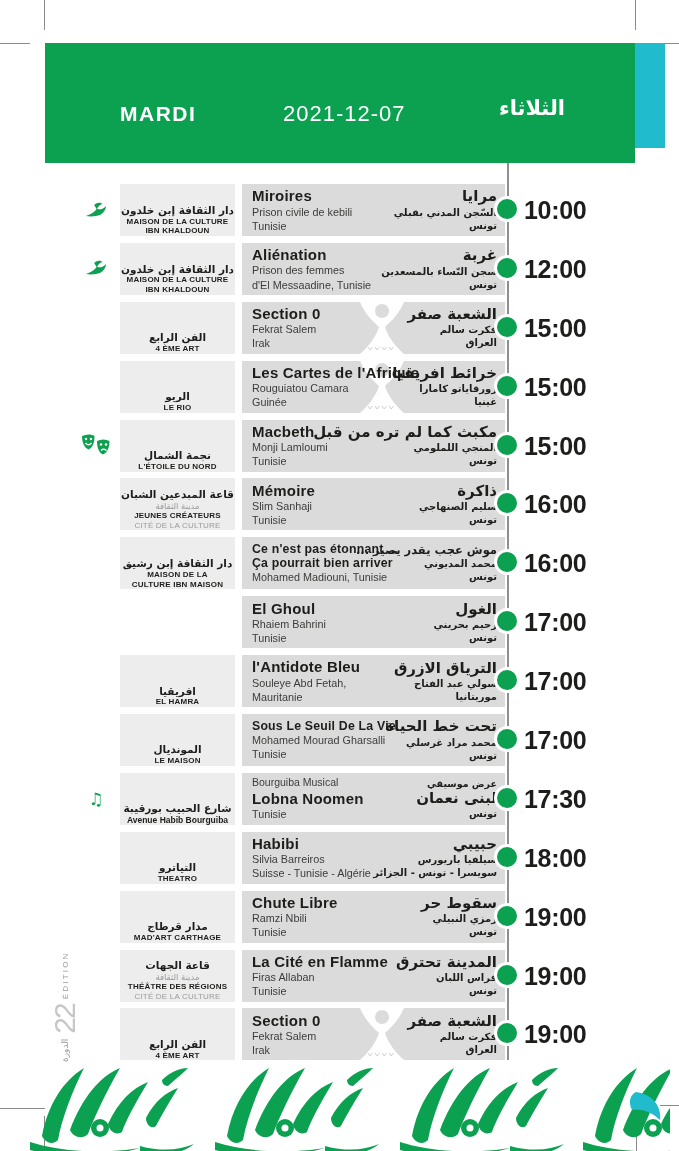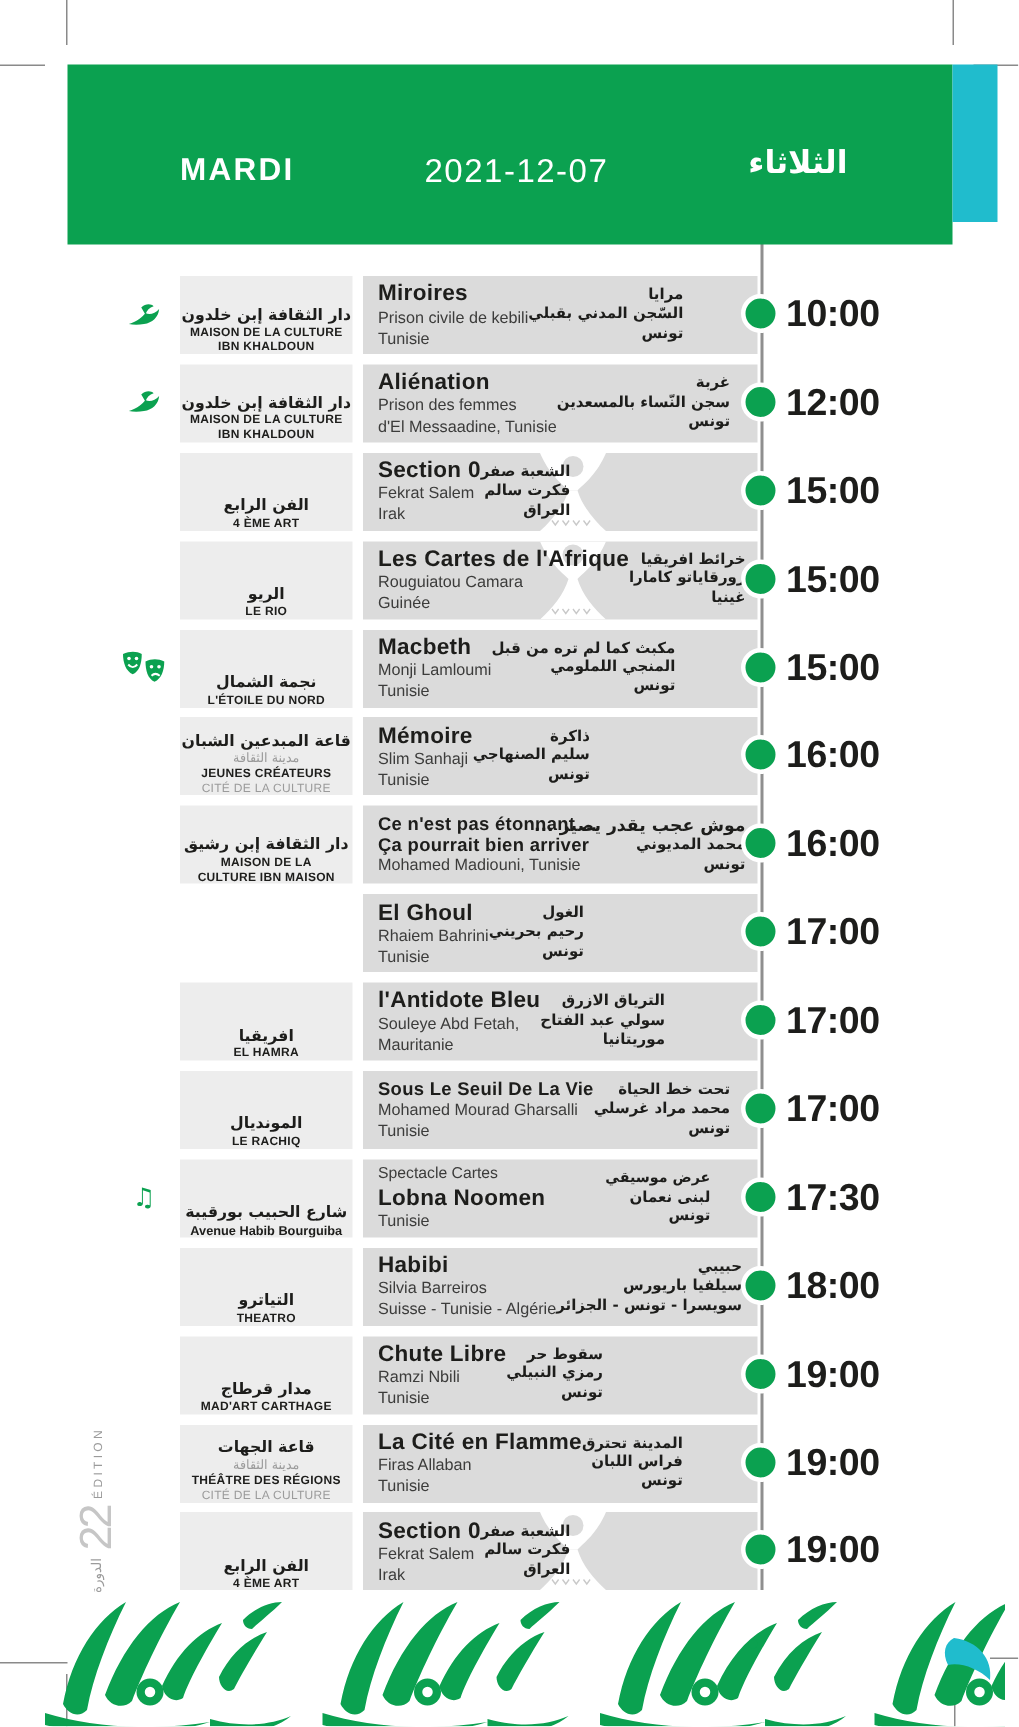--- a/index.html
+++ b/index.html
@@ -29,32 +29,32 @@
   .venue-box{position:absolute;left:0;top:0;width:115px;height:52px;background:#ededed;
              display:flex;flex-direction:column;align-items:center;justify-content:flex-end;
              text-align:center;line-height:1.22;overflow:hidden;}
   .v-ar{font-family:"DejaVu Sans",sans-serif;font-size:10.5px;font-weight:700;white-space:nowrap;}
   .v-ar-muted{font-family:"DejaVu Sans",sans-serif;font-size:8.5px;color:#9b9b9b;white-space:nowrap;}
   .v-fr{font-size:8px;font-weight:700;letter-spacing:.2px;white-space:nowrap;}
   .v-frm{font-size:8.5px;font-weight:700;white-space:nowrap;}
   .v-fr-muted{font-size:8px;color:#9b9b9b;letter-spacing:.2px;white-space:nowrap;}
 
   .event-box{position:absolute;left:122px;top:0;width:263px;height:52px;background:#dbdbdb;
-             display:flex;align-items:center;
+             display:flex;align-items:center;justify-content:space-between;
              padding:0 8px 0 10px;box-sizing:border-box;}
   .watermark{position:absolute;left:116px;top:0;width:48px;height:52px;z-index:0;}
   .event-fr{position:relative;z-index:1;display:flex;flex-direction:column;justify-content:center;line-height:1.3;}
   .ev-pre{font-size:10.5px;color:#3c3c3b;white-space:nowrap;}
   .ev-title{font-size:15px;font-weight:700;letter-spacing:.2px;white-space:nowrap;line-height:1.15;}
   .ev-title.small{font-size:12.3px;}
   .ev-line{font-size:10.8px;color:#3c3c3b;white-space:nowrap;}
   .event-ar{position:relative;z-index:1;display:flex;flex-direction:column;justify-content:center;
             align-items:flex-start;text-align:right;font-family:"DejaVu Sans",sans-serif;line-height:1.3;min-width:0;}
   .ar-pre{font-size:9.5px;font-weight:700;white-space:nowrap;margin-left:40px;}
-  .ar-title{font-size:10px;font-weight:700;white-space:nowrap;line-height:1.15;}
+  .ar-title{font-size:15px;font-weight:700;white-space:nowrap;line-height:1.15;}
   .ar-title.small{font-size:11.5px;}
   .ar-line{font-size:10px;font-weight:700;white-space:nowrap;}
 
   .dot{position:absolute;left:374px;top:12px;width:20px;height:20px;border-radius:50%;
        background:#0ba150;border:3.5px solid #fff;z-index:3;}
   .time{position:absolute;left:404px;top:50%;transform:translateY(-50%);
         font-size:25px;font-weight:700;letter-spacing:-.3px;white-space:nowrap;z-index:3;}
 
   
   .edition{position:absolute;left:50px;top:1062px;transform:rotate(-90deg);transform-origin:0 0;
@@ -316,21 +316,21 @@
             <div class="ar-line" dir="rtl">موريتانيا</div>
           </div>
       </div>
       <div class="dot"></div>
       <div class="time">17:00</div>
     </div>
       <div class="row">
       <div class="row-icon"></div>
       <div class="venue-box">
           <div class="v-ar" dir="rtl">المونديال</div>
-          <div class="v-fr">LE RACHIQ</div>
+          <div class="v-fr">LE MAISON</div>
         </div>
       <div class="event-box">
 
         <div class="event-fr">
             <div class="ev-title small">Sous Le Seuil De La Vie</div>
             <div class="ev-line">Mohamed Mourad Gharsalli</div>
             <div class="ev-line">Tunisie</div>
           </div>
         <div class="event-ar" dir="rtl">
             <div class="ar-title" dir="rtl">تحت خط الحياة</div>
@@ -345,21 +345,21 @@
       <div class="row-icon">
           <span class="note-glyph">♫</span>
         </div>
       <div class="venue-box">
           <div class="v-ar" dir="rtl">شارع الحبيب بورقيبة</div>
           <div class="v-frm">Avenue Habib Bourguiba</div>
         </div>
       <div class="event-box">
 
         <div class="event-fr">
-            <div class="ev-pre">Spectacle Cartes</div>
+            <div class="ev-pre">Bourguiba Musical</div>
             <div class="ev-title">Lobna Noomen</div>
             <div class="ev-line">Tunisie</div>
           </div>
         <div class="event-ar" dir="rtl">
             <div class="ar-pre" dir="rtl">عرض موسيقي</div>
             <div class="ar-title" dir="rtl">لبنى نعمان</div>
             <div class="ar-line" dir="rtl">تونس</div>
           </div>
       </div>
       <div class="dot"></div>

